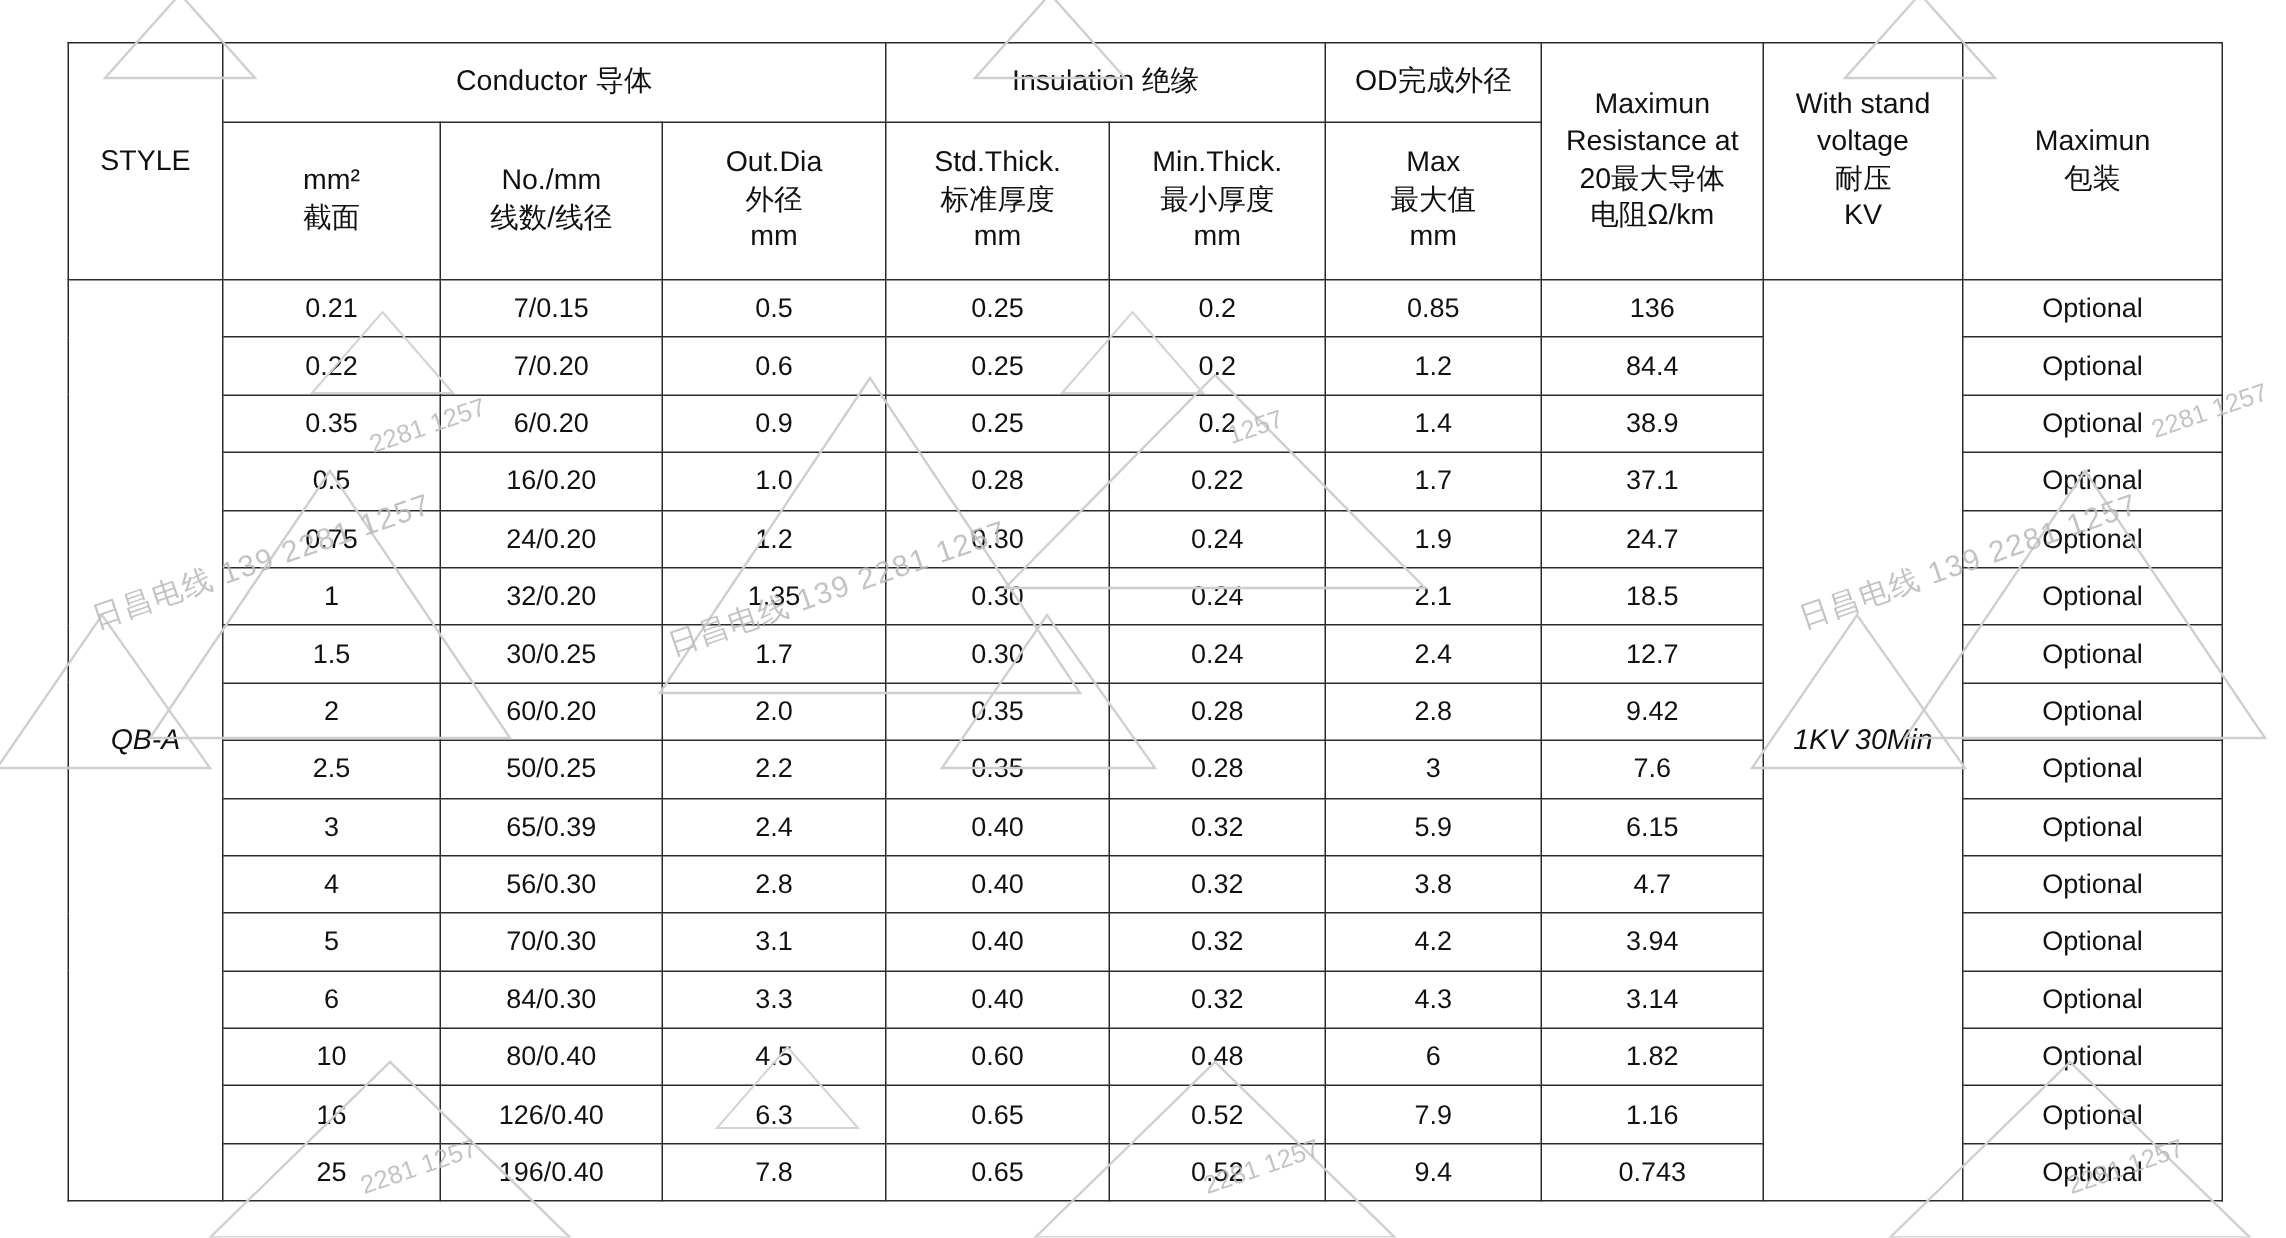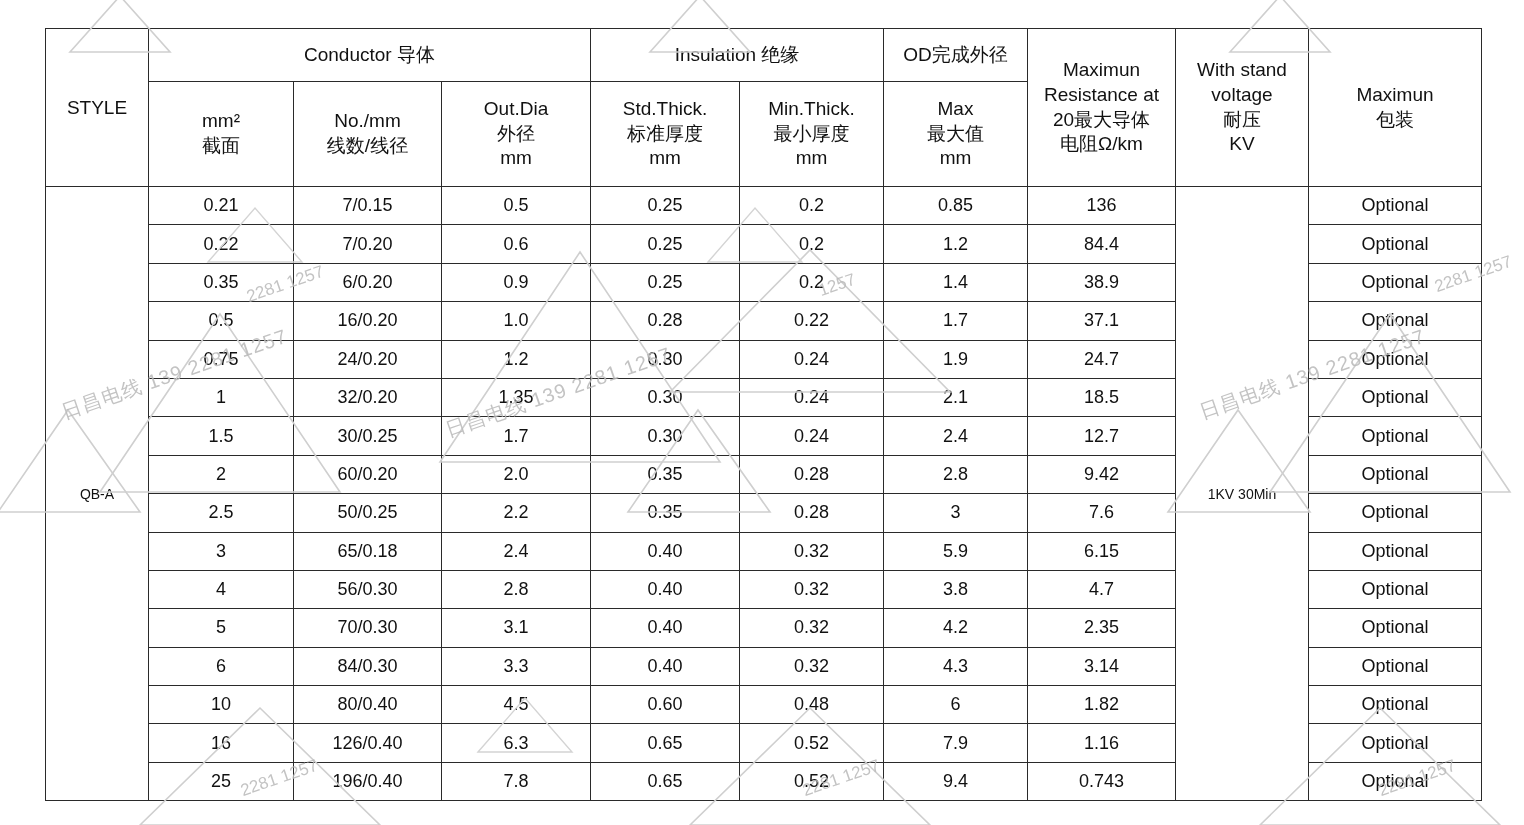--- a/index.html
+++ b/index.html
@@ -75,21 +75,22 @@
     color: #111;
   }
   .hdr-top { height: 52px; }
   .hdr-bot { height: 104px; }
   tbody td {
     height: 37.4px;
     font-size: 18px;
     color: #111;
   }
   td.style-cell, td.voltage-cell {
-    font-size: 14px;
+    font-size: 19px;
+    font-style: italic;
   }
   .two-line { line-height: 1.3; }
 </style>
 </head>
 <body>
 
 <div id="watermarks">
 
   <div class="tri" style="left:60px;  top:-10px;">
     <svg width="120" height="70">
@@ -321,21 +322,21 @@
           <td>50/0.25</td>
           <td>2.2</td>
           <td>0.35</td>
           <td>0.28</td>
           <td>3</td>
           <td>7.6</td>
           <td>Optional</td>
         </tr>
         <tr>
           <td>3</td>
-          <td>65/0.18</td>
+          <td>65/0.39</td>
           <td>2.4</td>
           <td>0.40</td>
           <td>0.32</td>
           <td>5.9</td>
           <td>6.15</td>
           <td>Optional</td>
         </tr>
         <tr>
           <td>4</td>
           <td>56/0.30</td>
@@ -346,21 +347,21 @@
           <td>4.7</td>
           <td>Optional</td>
         </tr>
         <tr>
           <td>5</td>
           <td>70/0.30</td>
           <td>3.1</td>
           <td>0.40</td>
           <td>0.32</td>
           <td>4.2</td>
-          <td>2.35</td>
+          <td>3.94</td>
           <td>Optional</td>
         </tr>
         <tr>
           <td>6</td>
           <td>84/0.30</td>
           <td>3.3</td>
           <td>0.40</td>
           <td>0.32</td>
           <td>4.3</td>
           <td>3.14</td>

